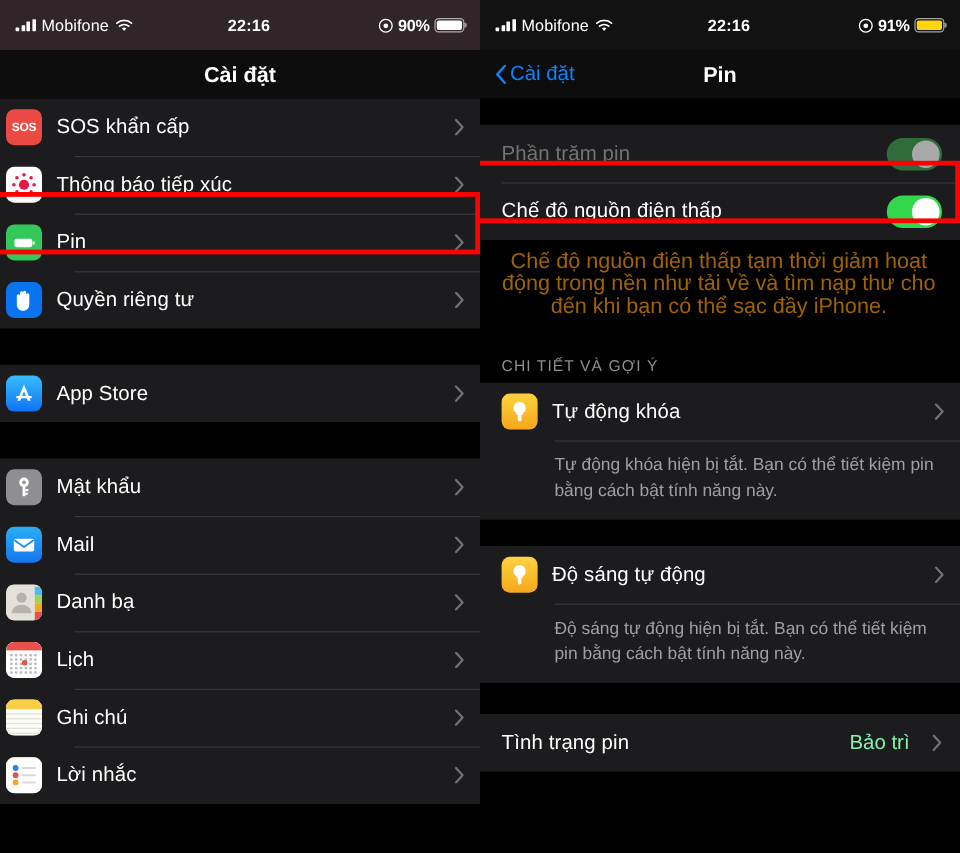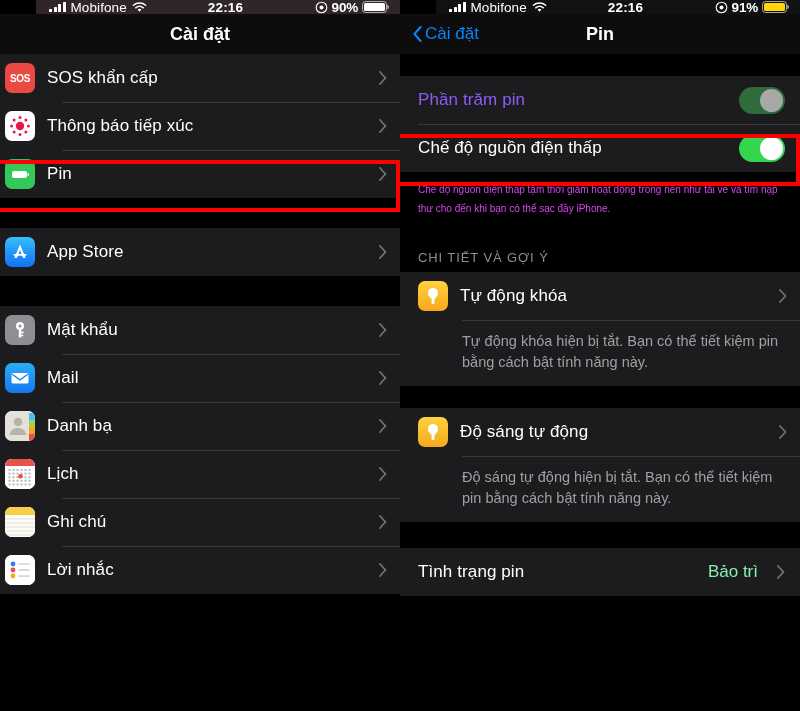--- a/index.html
+++ b/index.html
@@ -7,23 +7,23 @@
     width: 800px; height: 711px;
     background: #000;
     font-family: "Liberation Sans", "DejaVu Sans", sans-serif;
     overflow: hidden;
   }
   .screens { display: flex; width: 800px; height: 711px; }
   .phone { width: 400px; height: 711px; position: relative; background: #000; overflow: hidden; }
 
   
   .statusbar {
-    height: 14px; display: flex; align-items: center;
+    height: 42px; display: flex; align-items: center;
     padding: 0 13px; position: relative;
-    color: #fff; font-size: 13.5px; font-weight: 600; margin-left: 36px;
+    color: #fff; font-size: 13.5px; font-weight: 600;
   }
   .sb-left { background: #30262a; }
   .sb-right { background: #121212; }
   .sb-grp { display: flex; align-items: center; gap: 5px; }
   .sb-grp.right { margin-left: auto; gap: 4px; }
   .sb-time {
     position: absolute; left: 15px; right: 0; text-align: center;
     font-size: 13.5px; font-weight: 600; letter-spacing: .2px;
     pointer-events: none;
   }
@@ -69,25 +69,26 @@
   }
   .icn { width: 30px; height: 30px; border-radius: 7px; flex: 0 0 30px;
     display: flex; align-items: center; justify-content: center; overflow: hidden; }
   .label { color: #fff; font-size: 17px; flex: 1; letter-spacing: .1px; }
   .chev { width: 8px; height: 14px; opacity: .38; flex: 0 0 8px; }
   .gap { background: #000; }
 
   
   .rowR { height: 48px; padding-left: 18px; padding-right: 15px; }
   .rowR + .rowR::before { left: 18px; }
-  .label-dim { color: #8b5cf6; }
+  .label-dim { color: #737373; }
   .value { color: #86efac; font-size: 17px; margin-right: 7px; }
   .footnote {
-    background: #000; color: #d946ef; font-size: 10px; line-height: 19px;
+    background: #000; color: #a16207; font-size: 18px; line-height: 19px;
     padding: 8px 20px 12px 18px;
+    text-align: center;
   }
   .sechead {
     background: #000; color: #8e8e93; font-size: 13px;
     letter-spacing: .9px; padding: 20px 18px 7px 18px; text-transform: uppercase;
   }
   .sugg-body {
     background: #1c1c1e; color: #a0a0a4; font-size: 14.5px; line-height: 21px;
     padding: 11px 18px 13px 62px; position: relative;
   }
   .sugg-body::before { content: ""; position: absolute; left: 62px; right: 0;
@@ -180,20 +181,31 @@
               </svg></span>
           </div>
           <div class="row">
             <span class="icn" style="background:#34c759">
               <svg width="24" height="24" viewBox="0 0 24 24">
                 <rect x="4" y="9" width="15" height="7" rx="2" fill="#fff"></rect>
                 <rect x="19.4" y="11" width="1.6" height="3" rx=".8" fill="#fff" opacity=".85"></rect>
               </svg>
             </span>
             <span class="label">Pin</span>
+            <span class="chev"><svg width="8" height="14" viewBox="0 0 8 14">
+                <path d="M1 1l5.5 6L1 13" stroke="#fff" stroke-width="1.8" fill="none" stroke-linecap="round" stroke-linejoin="round"></path>
+              </svg></span>
+          </div>
+          <div class="row">
+            <span class="icn" style="background:#0a74f0">
+              <svg width="22" height="22" viewBox="0 0 22 22">
+                <path d="M5 12V7.5a1.3 1.3 0 0 1 2.6 0V11V5a1.3 1.3 0 0 1 2.6 0v6V4.6a1.3 1.3 0 0 1 2.6 0V11V6.6a1.3 1.3 0 0 1 2.6 0v8.2c0 3.2-2.2 5.2-5.2 5.2-3 0-5.2-2-5.2-5.2z" fill="#fff"></path>
+              </svg>
+            </span>
+            <span class="label">Quyền riêng tư</span>
             <span class="chev"><svg width="8" height="14" viewBox="0 0 8 14">
                 <path d="M1 1l5.5 6L1 13" stroke="#fff" stroke-width="1.8" fill="none" stroke-linecap="round" stroke-linejoin="round"></path>
               </svg></span>
           </div>
         </div>
         <div class="gap" style="height:30px"></div>
         <div class="list">
           <div class="row">
             <span class="icn" style="background:linear-gradient(180deg,#37bdfc,#1073f4)">
               <svg width="24" height="24" viewBox="0 0 24 24">

